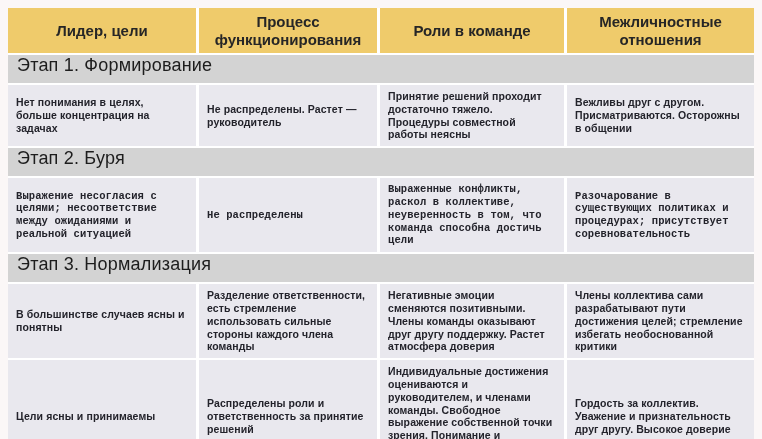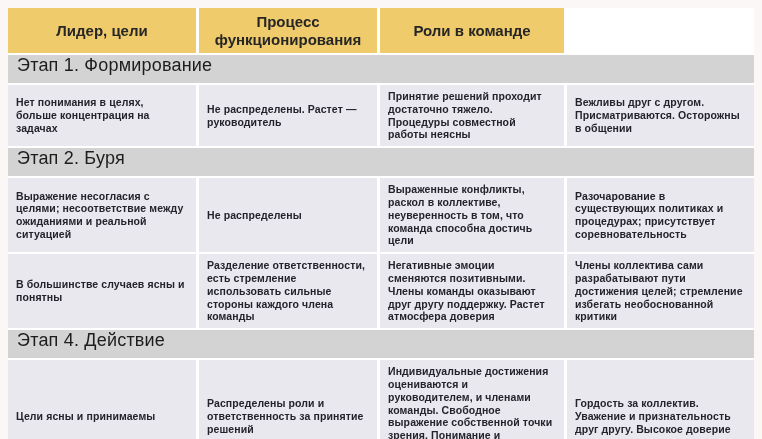--- a/index.html
+++ b/index.html
@@ -61,33 +61,34 @@
     color: var(--cell-text);
     font-size: 10.5px;
     font-weight: 700;
     line-height: 1.22;
     letter-spacing: 0.1px;
     display: flex;
     align-items: center;
     padding: 5px 9px 5px 8px;
   }
   .stage:nth-of-type(1) .stage-row { min-height: 40px; }
-  .stage:nth-of-type(2) .stage-row { min-height: 57px; }
+  .stage:nth-of-type(2) .stage-row { min-height: 57px; font-family: Liberation Mono, monospace; }
   .stage:nth-of-type(3) .stage-row { min-height: 63px; }
   .stage:nth-of-type(4) .stage-row { min-height: 95px; }
   .stage-row .cell { height: 100%; }
 </style>
 </head>
 <body>
 
 <div class="table">
   <div class="grid4">
     <div class="hcell">Лидер, цели</div>
     <div class="hcell">Процесс функционирования</div>
     <div class="hcell">Роли в команде</div>
+    <div class="hcell">Межличностные отношения</div>
   </div>
   <div id="stages">
   <section class="stage">
     <div class="stage-bar">
       <span>Этап 1. Формирование</span>
     </div>
     <div class="grid4 stage-row">
       <div class="cell">Нет понимания в целях, больше концентрация на задачах</div>
       <div class="cell">Не распределены. Растет — руководитель</div>
       <div class="cell">Принятие решений проходит достаточно тяжело. Процедуры совместной работы неясны</div>
@@ -101,32 +102,32 @@
     </div>
     <div class="grid4 stage-row">
       <div class="cell">Выражение несогласия с целями; несоответствие между ожиданиями и реальной ситуацией</div>
       <div class="cell">Не распределены</div>
       <div class="cell">Выраженные конфликты, раскол в коллективе, неуверенность в том, что команда способна достичь цели</div>
       <div class="cell">Разочарование в существующих политиках и процедурах; присутствует соревновательность</div>
     </div>
   </section>
 
   <section class="stage">
+    <div class="stage-bar">
+      <span>Этап 3. Нормализация</span>
+    </div>
     <div class="grid4 stage-row">
       <div class="cell">В большинстве случаев ясны и понятны</div>
       <div class="cell">Разделение ответственности, есть стремление использовать сильные стороны каждого члена команды</div>
       <div class="cell">Негативные эмоции сменяются позитивными. Члены команды оказывают друг другу поддержку. Растет атмосфера доверия</div>
       <div class="cell">Члены коллектива сами разрабатывают пути достижения целей; стремление избегать необоснованной критики</div>
     </div>
   </section>
 
   <section class="stage">
-    <div class="stage-bar">
-      <span>Этап 4. Действие</span>
-    </div>
     <div class="grid4 stage-row">
       <div class="cell">Цели ясны и принимаемы</div>
       <div class="cell">Распределены роли и ответственность за принятие решений</div>
       <div class="cell">Индивидуальные достижения оцениваются и руководителем, и членами команды. Свободное выражение собственной точки зрения. Понимание и прозрачность существующих норм и правил</div>
       <div class="cell">Гордость за коллектив. Уважение и признательность друг другу. Высокое доверие</div>
     </div>
   </section>
 </div>
 
 </div>

